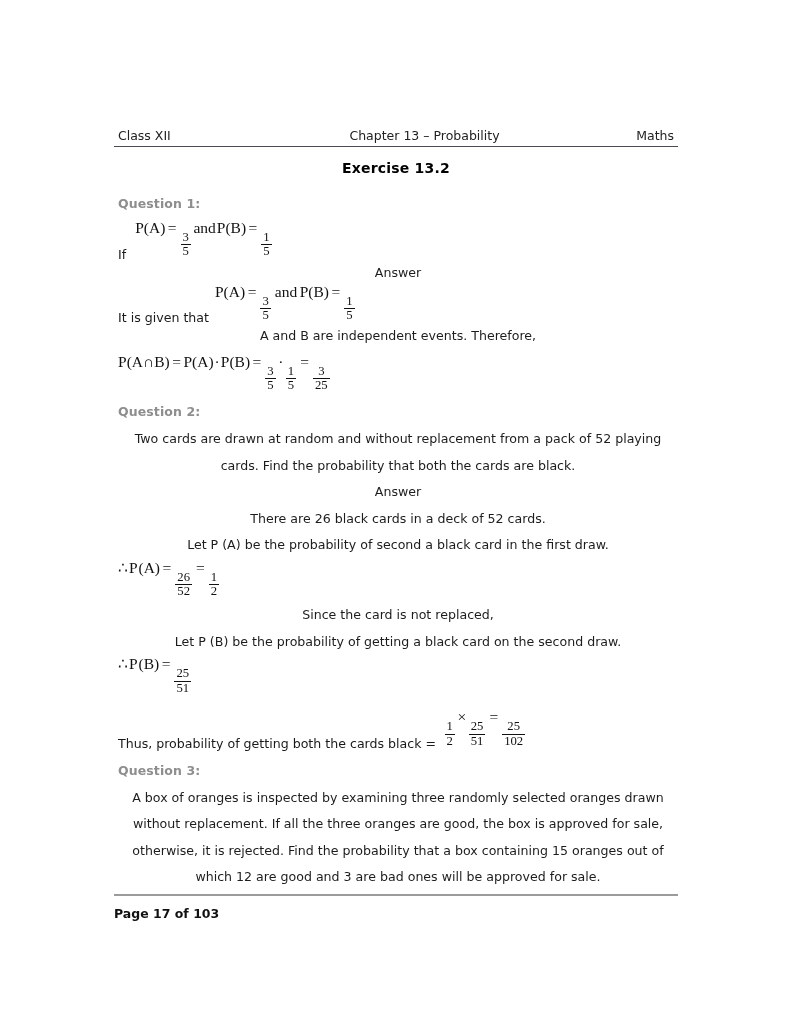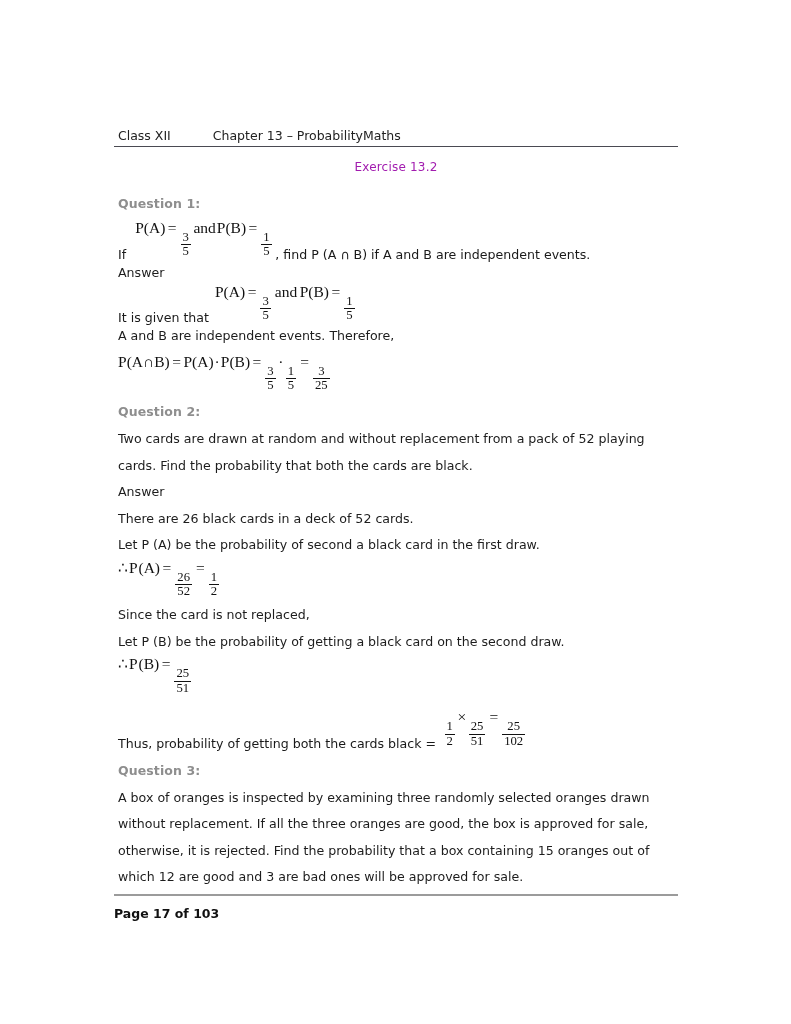--- a/index.html
+++ b/index.html
@@ -28,21 +28,21 @@
   .doc-header {
     position: absolute;
     top: 128px;
     left: 0;
     width: 564px;
     height: 22px;
   }
   .doc-header .hdr-row {
     display: flex;
     align-items: baseline;
-    justify-content: flex-start;
+    justify-content: space-between;
     font-size: 12.5px;
     color: #222;
     padding: 0 4px 2px 4px;
     box-sizing: border-box;
   }
   .hdr-left  { white-space: nowrap; }
   .hdr-mid   { white-space: nowrap; margin-left: 42px; }
   .hdr-right { white-space: nowrap; }
   .hdr-rule {
     width: 564px;
@@ -50,23 +50,23 @@
     margin-top: 1px;
   }
 
   
   .exercise-title {
     position: absolute;
     top: 160px;
     left: 0;
     width: 564px;
     text-align: center;
-    font-size: 12px;
-    font-weight: normal;
-    color: #a21caf;
+    font-size: 14px;
+    font-weight: bold;
+    color: #000000;
     letter-spacing: 0.2px;
   }
 
   
   .content {
     position: absolute;
     top: 196px;
     left: 4px;
     width: 560px;
   }
@@ -78,20 +78,21 @@
     margin: 0 0 9px 0;
     letter-spacing: 0.1px;
   }
   .q-head.spaced { margin-top: 12px; }
 
   .para {
     font-size: 12.6px;
     line-height: 22.5px;
     color: #1d1d1d;
     margin: 0 0 0 0;
+    text-align: center;
   }
   .para + .para { margin-top: 4px; }
 
   
   .math {
     font-family: "Liberation Serif", "DejaVu Serif", serif;
     color: #111;
     font-size: 15.5px;
     white-space: nowrap;
   }
@@ -192,21 +193,20 @@
       <span class="lead">If</span>
       <span class="math">
         <span class="mi">P</span><span class="mi">(A)</span><span class="op">=</span><span class="frac">
             <span class="num">3</span>
             <span class="den">5</span>
           </span><span class="thin">and</span><span class="mi">P</span><span class="mi">(B)</span><span class="op">=</span><span class="frac">
             <span class="num">1</span>
             <span class="den">5</span>
           </span>
       </span>
-      <span class="tail">, find P (A ∩ B) if A and B are independent events.</span>
     </div>
 
     <div class="para">Answer</div>
 
     <div class="q1-given">
       <span class="lead">It is given that</span>
       <span class="math">
         <span class="mi">P</span><span class="mi">(A)</span><span class="op">=</span><span class="frac">
             <span class="num">3</span>
             <span class="den">5</span>

